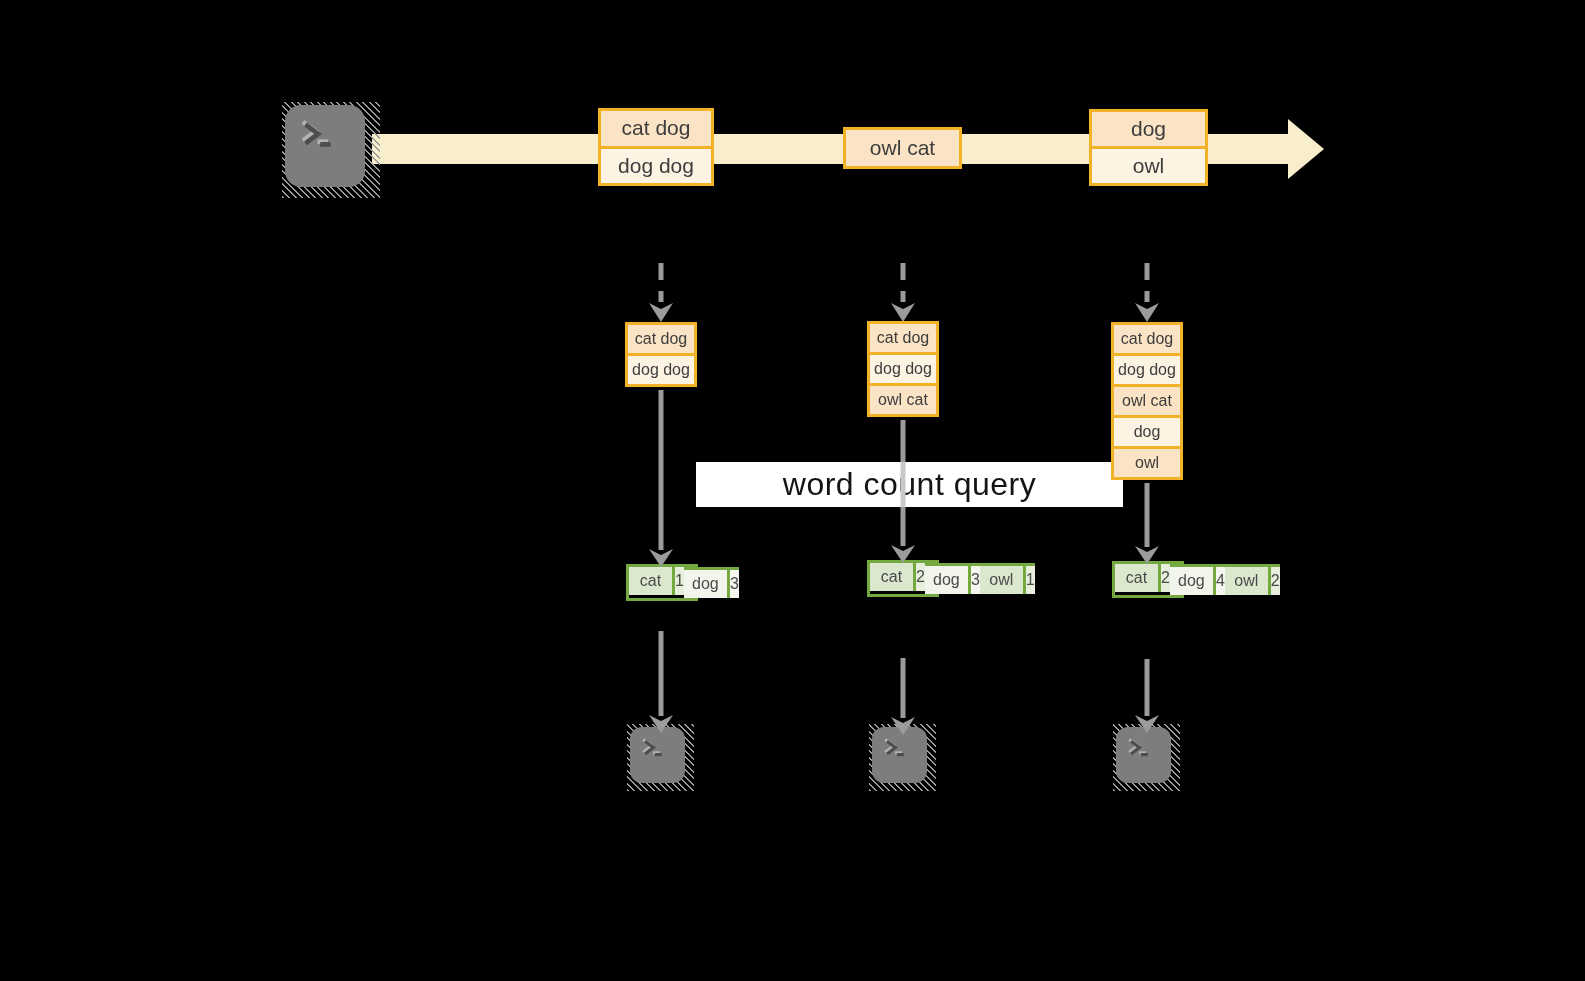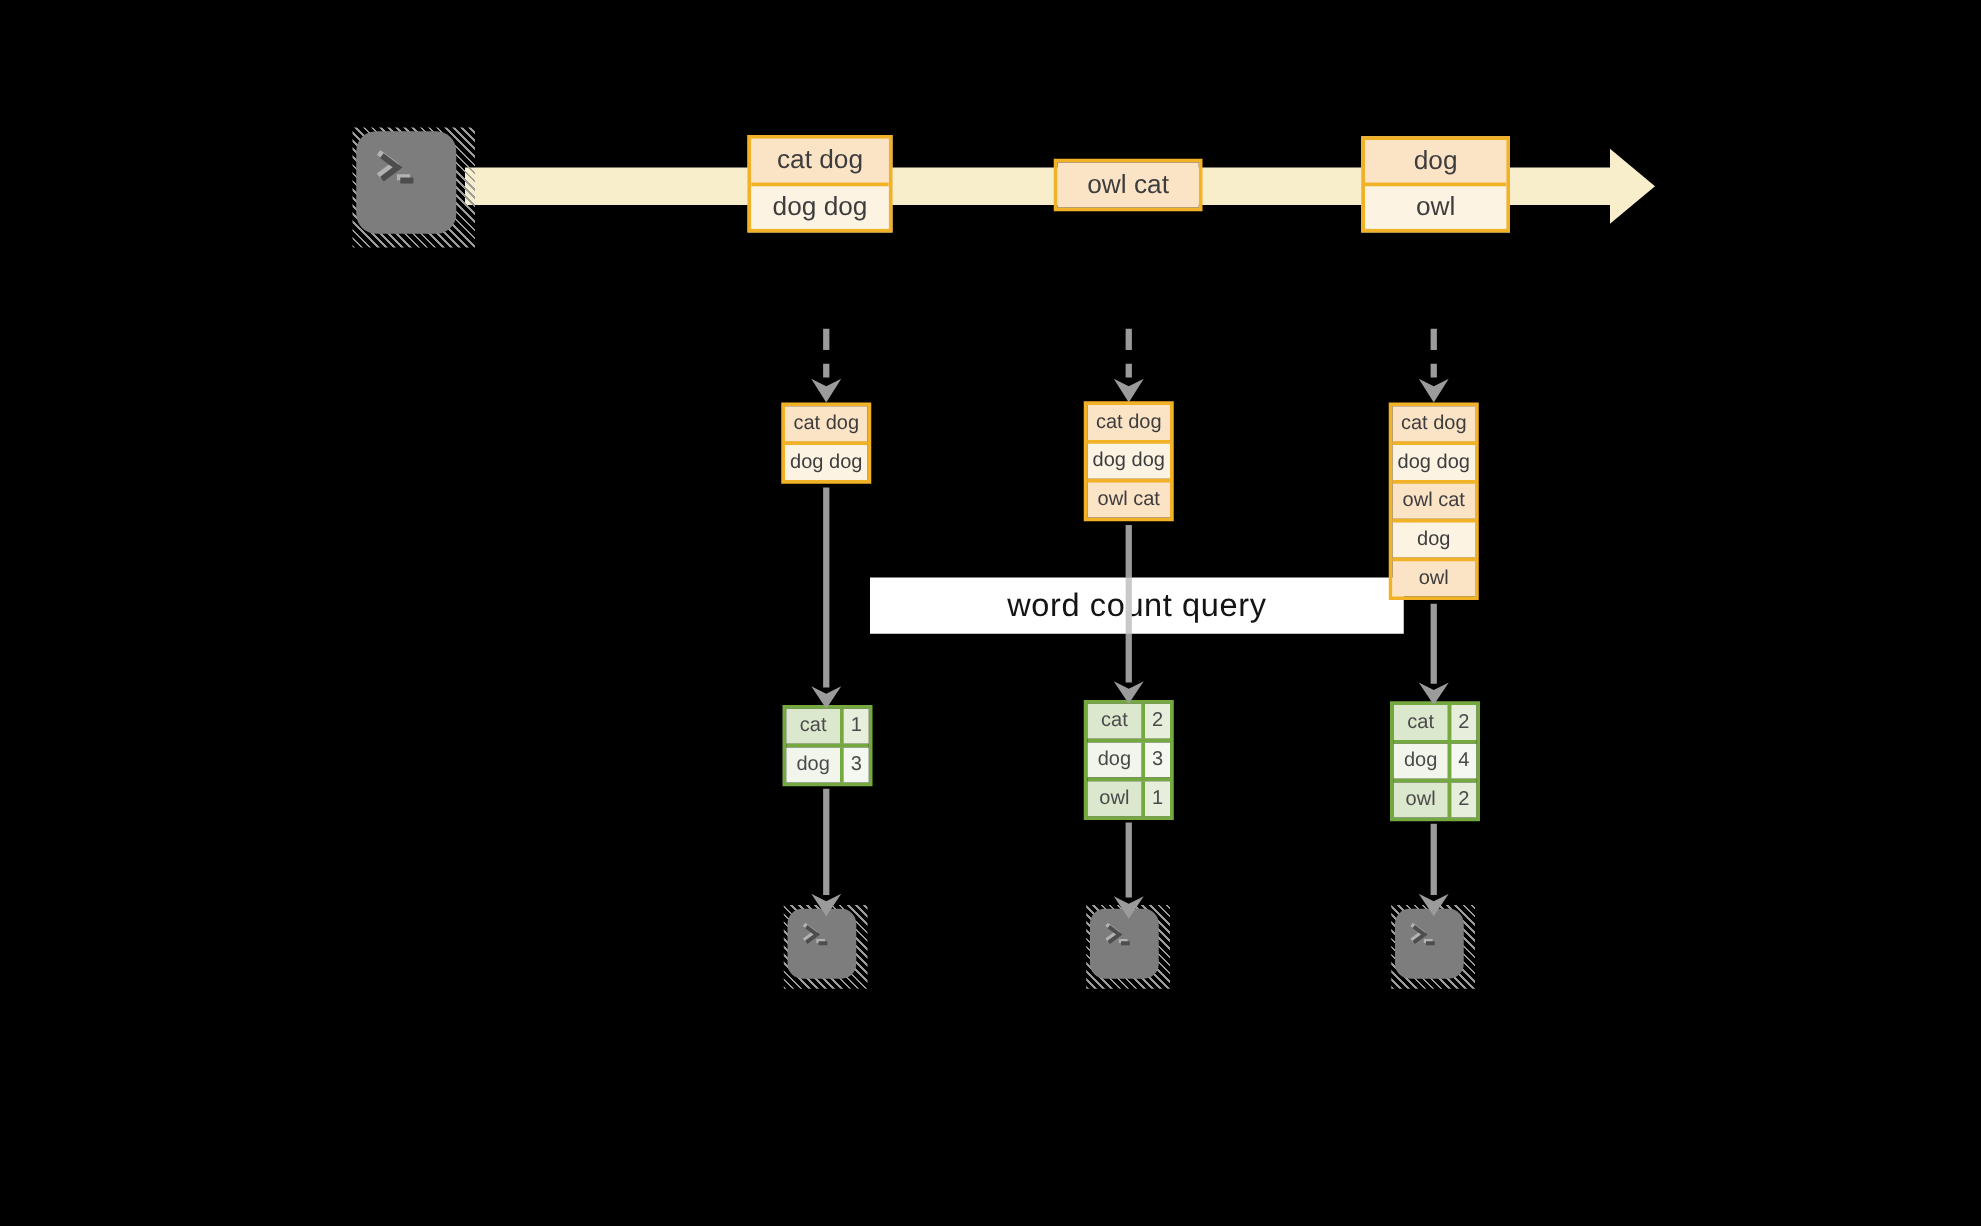--- a/index.html
+++ b/index.html
@@ -7,21 +7,21 @@
     position:relative;width:1585px;height:981px;background:#000;overflow:hidden;
     font-family:"Liberation Sans","DejaVu Sans",sans-serif;
   }
   .layer{position:absolute;left:0;top:0;width:1585px;height:981px;}
   
   .banner{
     position:absolute;left:696px;top:462px;width:427px;height:45px;
     background:#ffffff;z-index:1;display:flex;align-items:center;justify-content:center;
   }
   .banner span{
-    font-size:26px;font-weight:300;color:#141414;letter-spacing:.5px;white-space:nowrap;
+    font-size:32px;font-weight:300;color:#141414;letter-spacing:.5px;white-space:nowrap;
   }
   
   .svg-low{z-index:2;}
   .svg-high{z-index:4;pointer-events:none;}
   
   .obox{
     position:absolute;z-index:3;border:3px solid #F2B227;box-sizing:border-box;
     display:flex;flex-direction:column;background:#FBE3C6;
   }
   .ocell{
@@ -39,21 +39,21 @@
   .scell{
     height:28px;display:flex;align-items:center;justify-content:center;
     font-size:16px;color:#3d3d3d;white-space:nowrap;
   }
   .scell:nth-child(odd){background:#FBE3C6;}
   .scell:nth-child(even){background:#FDF3E3;}
   .stack .scell + .scell{border-top:3px solid #F2B227;}
   
   .gtable{
     position:absolute;z-index:3;width:72px;border:3px solid #74A93F;box-sizing:border-box;
-    display:flex;flex-direction:column;
+    display:flex;flex-direction:row;
   }
   .grow{height:28px;display:flex;}
   .gtable .grow + .grow{border-top:3px solid #74A93F;}
   .gword{
     width:43px;display:flex;align-items:center;justify-content:center;
     font-size:16px;color:#4a4a4a;border-right:3px solid #74A93F;
   }
   .gcount{
     flex:1;display:flex;align-items:center;justify-content:center;
     font-size:16px;color:#4a4a4a;

